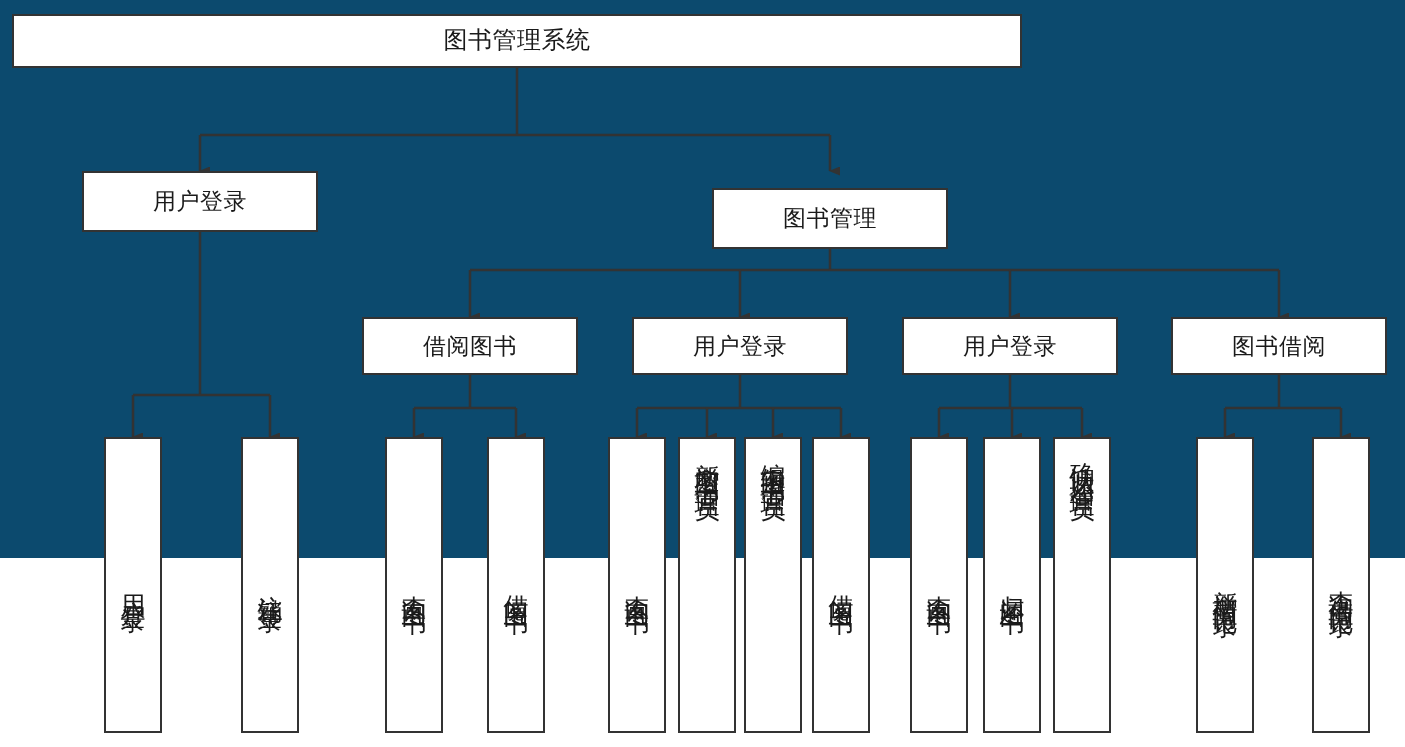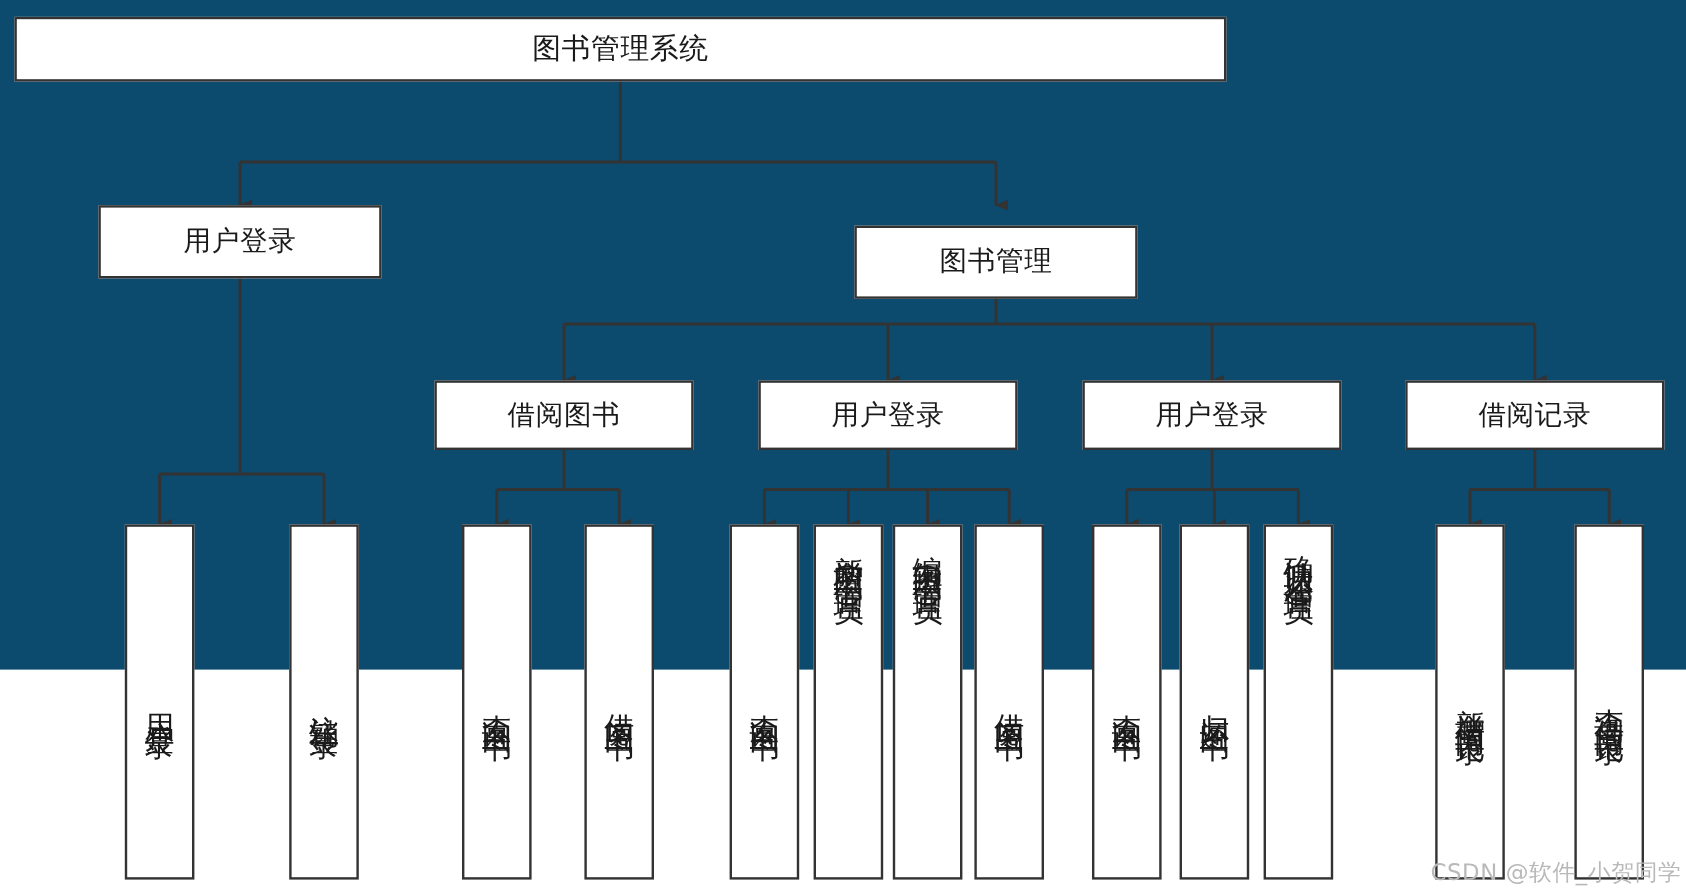--- a/index.html
+++ b/index.html
@@ -144,21 +144,21 @@
       <div class="node horiz " style="left: 362px; top: 317px; width: 216px; height: 58px;">
         <span class="label">借阅图书</span>
       </div>
       <div class="node horiz " style="left: 632px; top: 317px; width: 216px; height: 58px;">
         <span class="label">用户登录</span>
       </div>
       <div class="node horiz " style="left: 902px; top: 317px; width: 216px; height: 58px;">
         <span class="label">用户登录</span>
       </div>
       <div class="node horiz " style="left: 1171px; top: 317px; width: 216px; height: 58px;">
-        <span class="label">借阅记录</span>
+        <span class="label">图书借阅</span>
       </div>
       <div class="node vert center-text" style="left: 104px; top: 437px; width: 58px; height: 296px;">
         <span class="label">用户登录</span>
       </div>
       <div class="node vert center-text" style="left: 241px; top: 437px; width: 58px; height: 296px;">
         <span class="label">注销登录</span>
       </div>
       <div class="node vert center-text" style="left: 385px; top: 437px; width: 58px; height: 296px;">
         <span class="label">查询图书</span>
       </div>
@@ -187,14 +187,13 @@
         <span class="label">确认归还（管理员）</span>
       </div>
       <div class="node vert center-text" style="left: 1196px; top: 437px; width: 58px; height: 296px;">
         <span class="label">新增借阅记录</span>
       </div>
       <div class="node vert center-text" style="left: 1312px; top: 437px; width: 58px; height: 296px;">
         <span class="label">查询借阅记录</span>
       </div>
     </div>
 
-  <div class="watermark" style="left: 1192px; top: 714px; color: rgb(185, 185, 185);">CSDN @软件_小贺同学</div>
 </div>
 
 </body></html>

